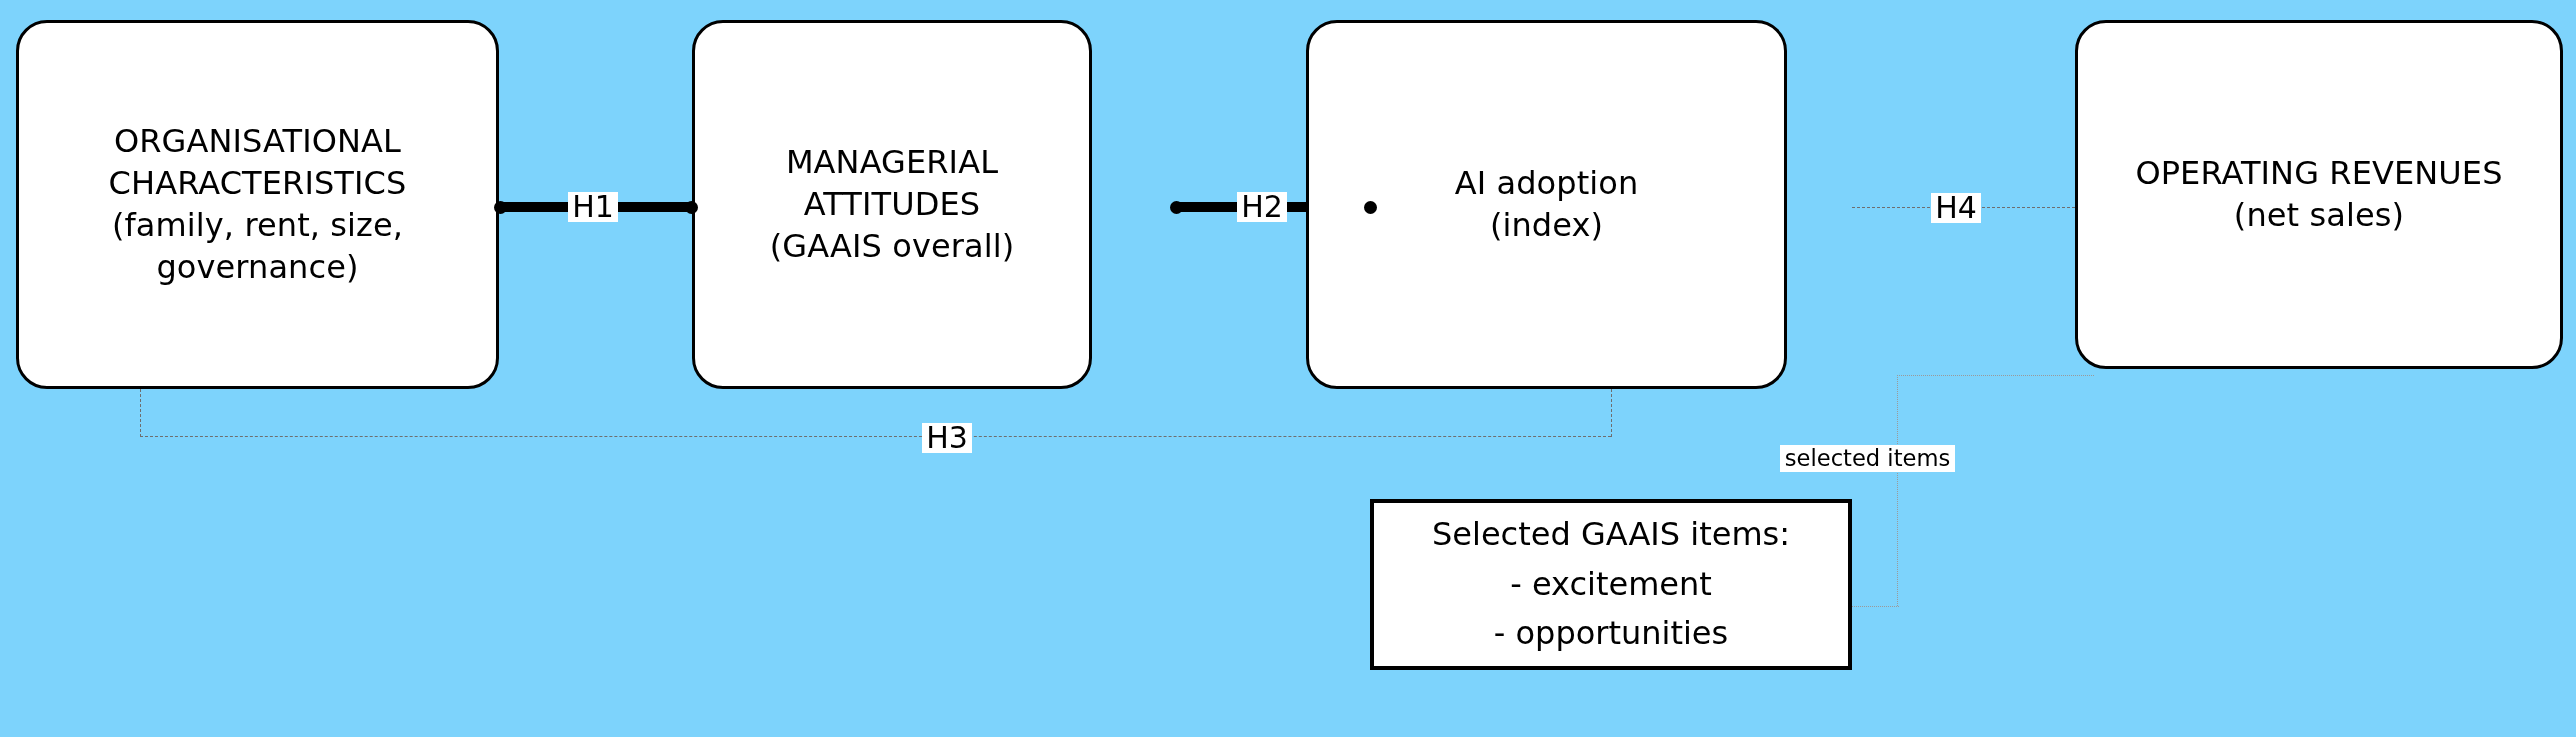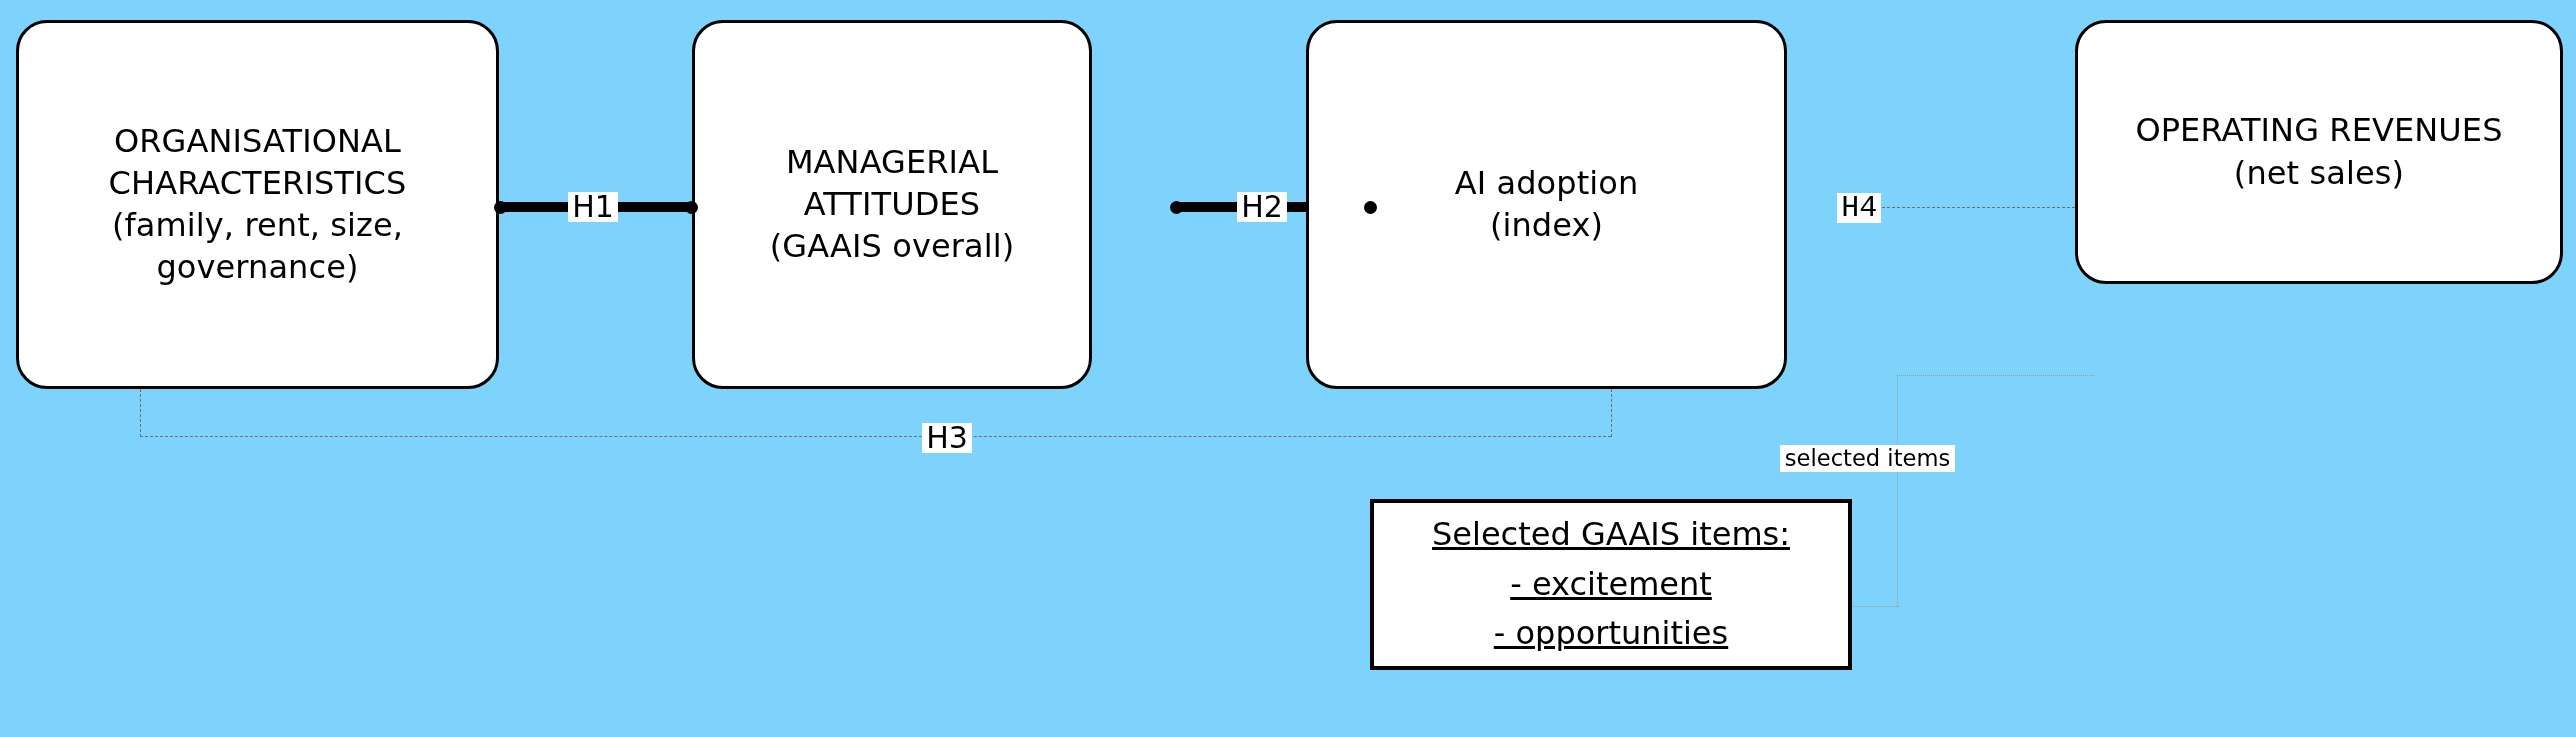--- a/index.html
+++ b/index.html
@@ -135,44 +135,44 @@
     <div class="node-label">MANAGERIAL
 ATTITUDES
 (GAAIS overall)</div>
   </div>
 
   <div class="node" style="left:1306px; top:19.7px; width:481px; height:369px;">
     <div class="node-label">AI adoption
 (index)</div>
   </div>
 
-  <div class="node" style="left:2075px; top:19.7px; width:488px; height:264px;">
+  <div class="node" style="left:2075px; top:19.7px; width:488px; height:349px;">
     <div class="node-label">OPERATING REVENUES
 (net sales)</div>
   </div>
 
   <div class="solid-link" style="left:499px; top:202px; width:193px;"></div>
   <div class="endcap" style="left:494px; top:201px;"></div>
   <div class="endcap" style="left:685px; top:201px;"></div>
   <div class="link-label" style="left:560px; top:192px;margin-left:8px;">H1</div>
 
   <div class="solid-link" style="left:1175px; top:202px; width:196px;"></div>
   <div class="endcap" style="left:1170px; top:201px;"></div>
   <div class="endcap" style="left:1364px; top:201px;"></div>
   <div class="link-label" style="left:1237px; top:192px;">H2</div>
 
   <div class="dash-h" style="left:1852px; top:207px; width:223px;"></div>
-  <div class="link-label" style="left:1837px; top:193px;font-family:Liberation Mono, monospace;">H4</div>
+  <div class="link-label" style="left:1931px; top:193px;">H4</div>
 
   <div class="dash-v" style="left:140px; top:389px; height:48px;"></div>
   <div class="dash-h" style="left:140px; top:436px; width:1471px;"></div>
   <div class="dash-v" style="left:1611px; top:389px; height:48px;"></div>
   <div class="link-label" style="left:922px; top:423px;">H3</div>
 
-  <div class="note-box" style="left:1370px; top:499px; width:482px; height:171px;text-decoration:underline;">
+  <div class="note-box" style="left:1370px; top:499px; width:482px; height:171px;">
     <div class="note-label">Selected GAAIS items:
 - excitement
 - opportunities</div>
   </div>
 
   <div class="dot-h" style="left:1852px; top:606px; width:47px;"></div>
   <div class="dot-v" style="left:1897px; top:375px; height:231px;"></div>
   <div class="dot-h" style="left:1897px; top:375px; width:197px;"></div>
   <div class="annot-label" style="left:1752px; top:445px;margin-left:28px;">selected items</div>
 

